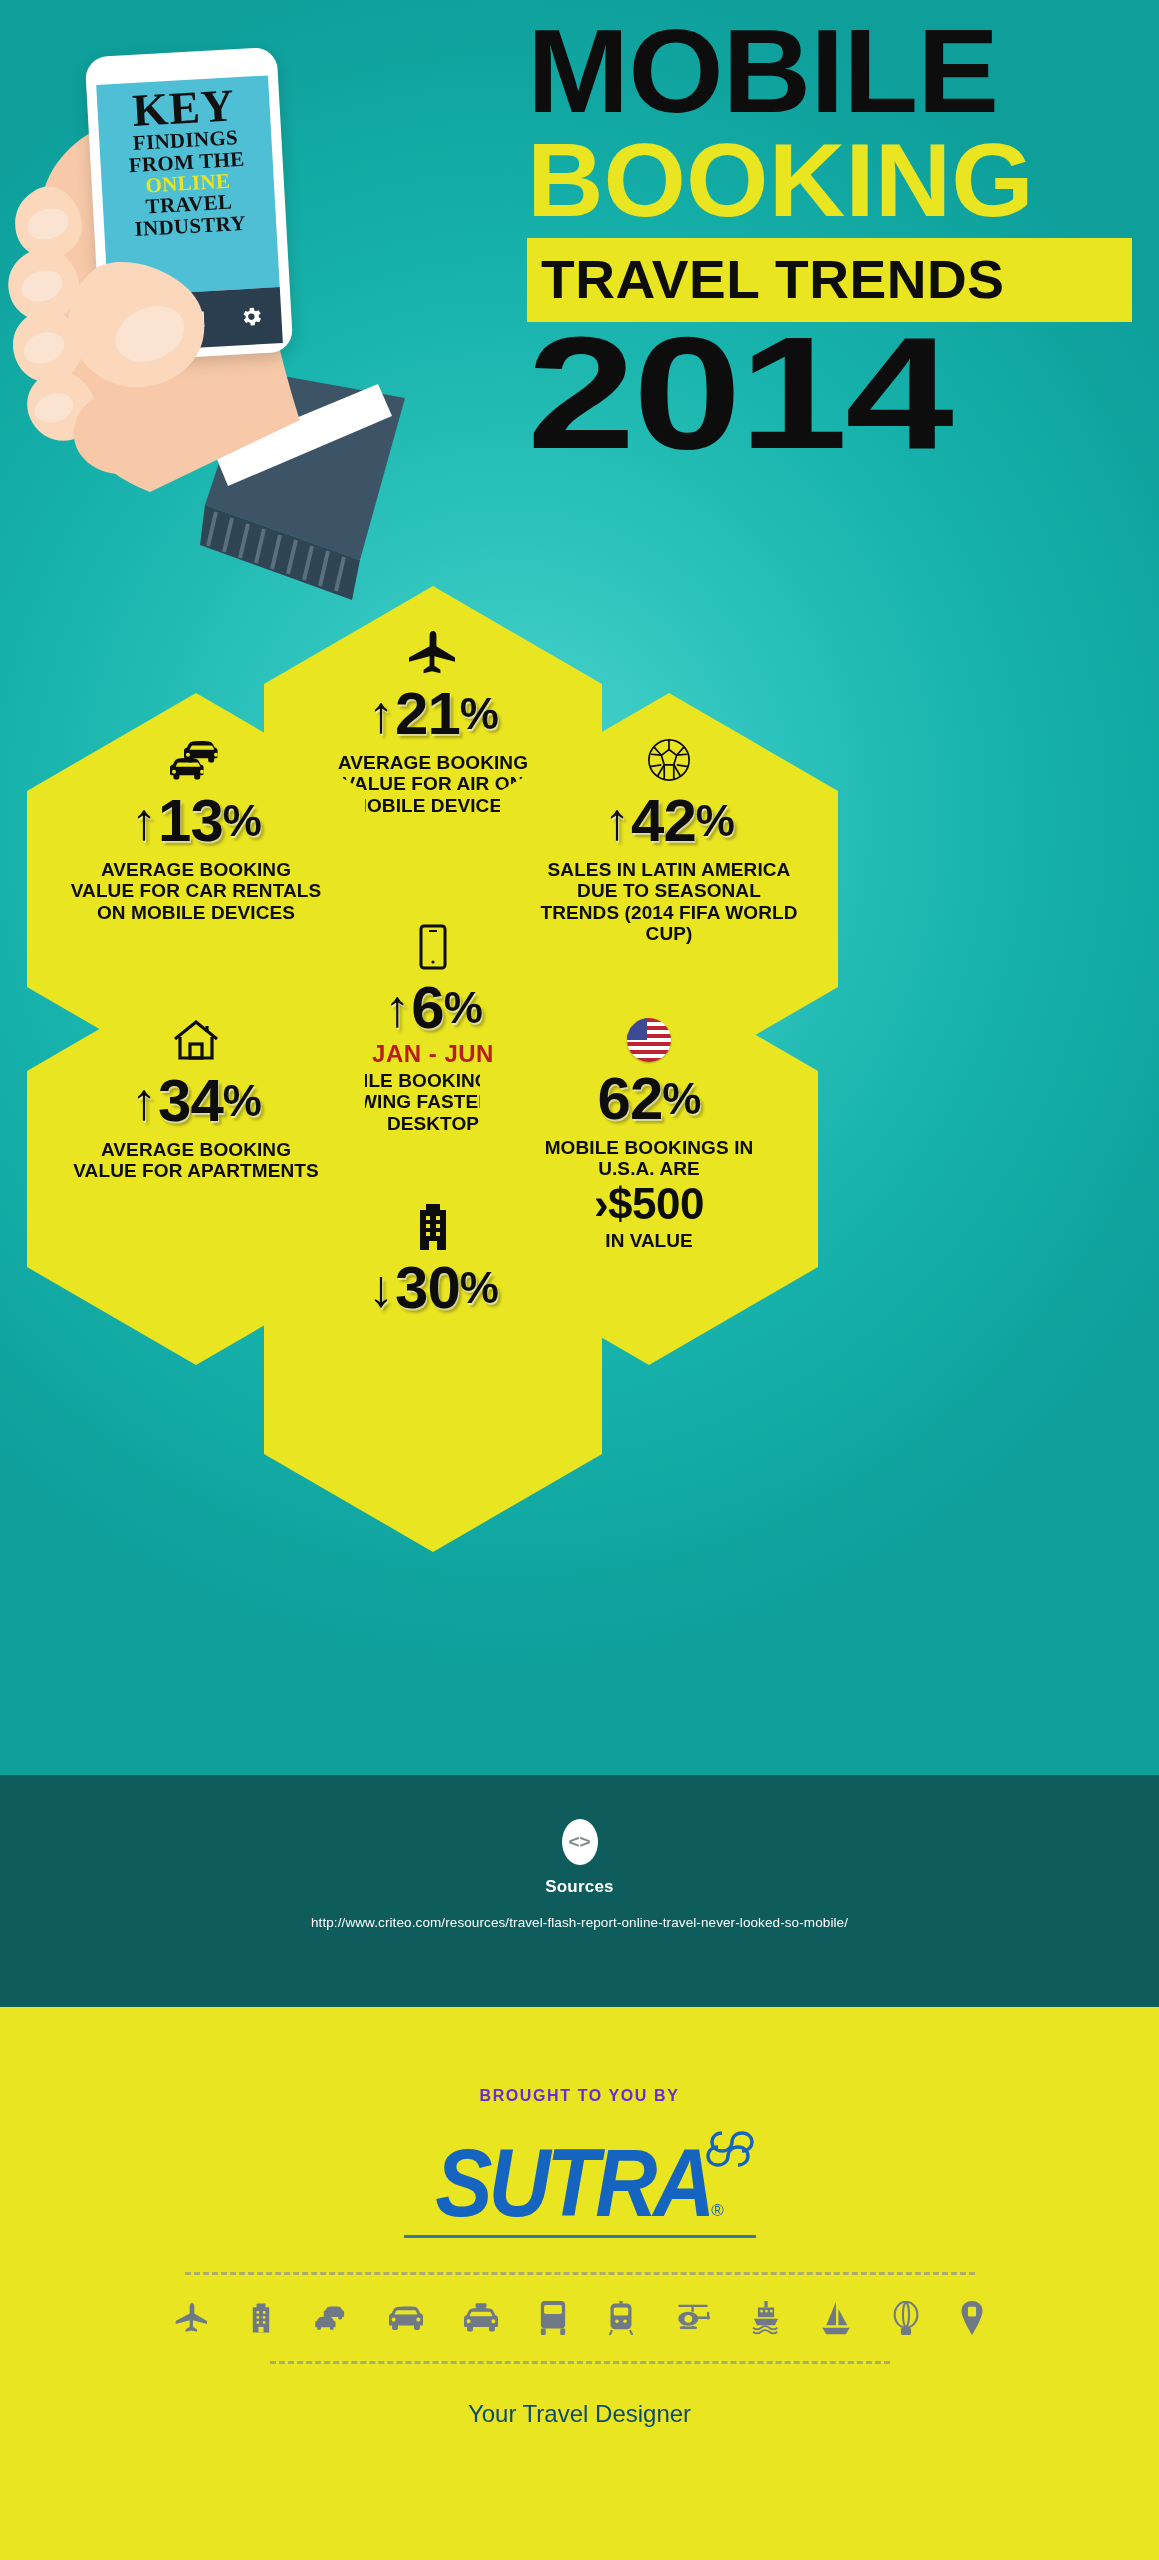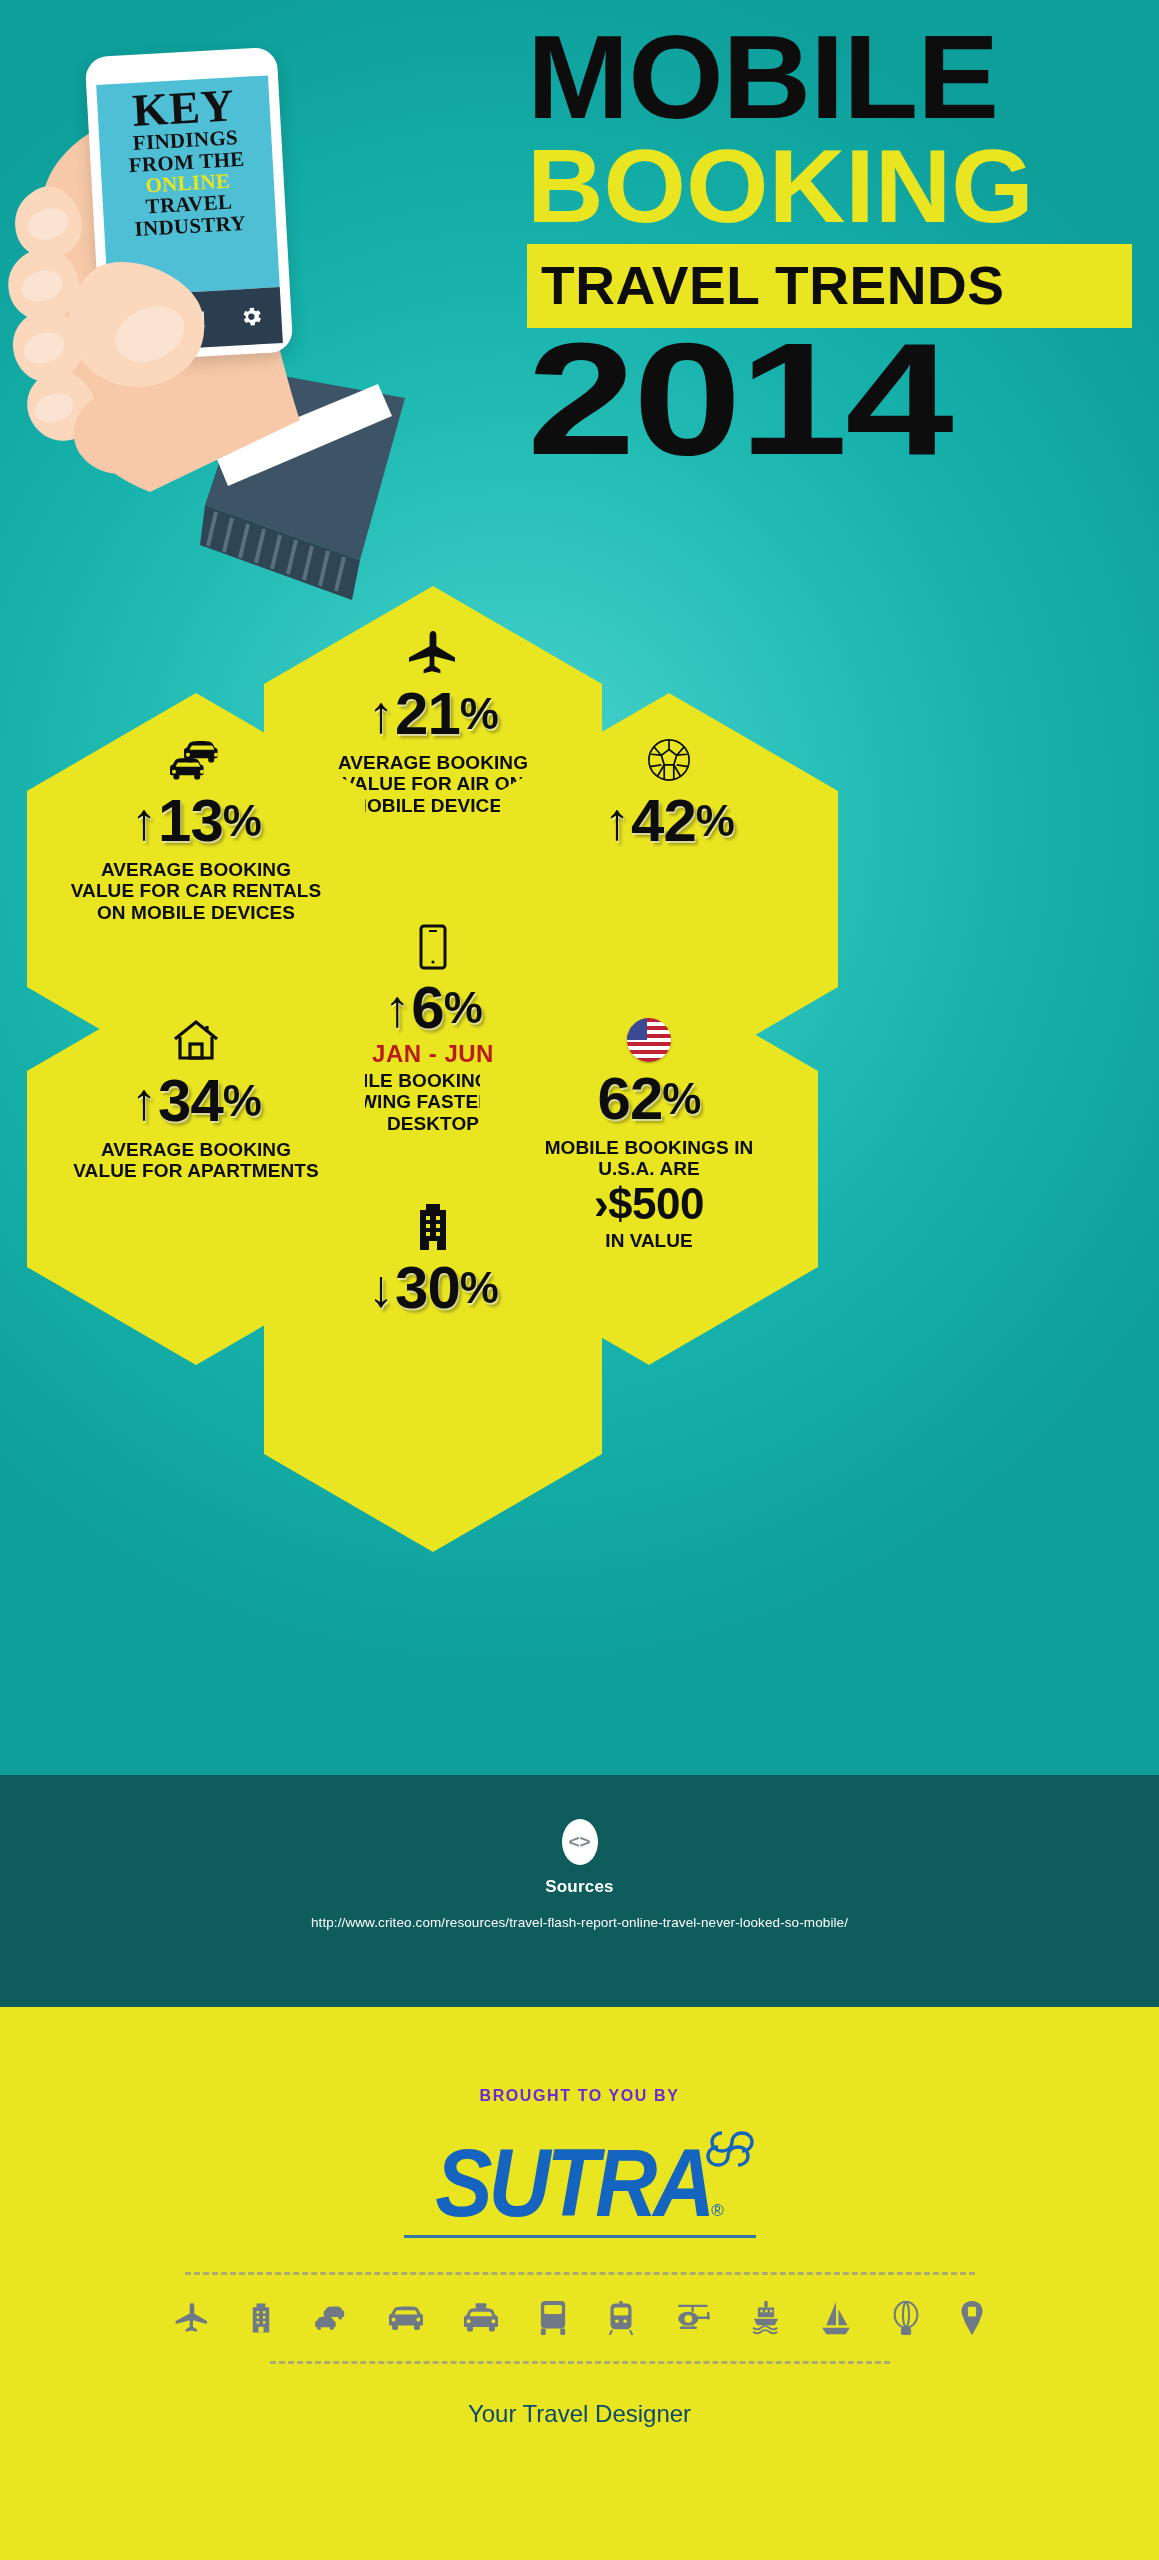--- a/index.html
+++ b/index.html
@@ -25,21 +25,21 @@
     left: 0; top: 0;
     width: 1159px;
     height: 1775px;
     background: radial-gradient(ellipse 68% 48% at 44% 46%, #4ed6cf 0%, #2ec4bd 32%, #17b3ac 62%, #0e9f9b 100%);
     overflow: hidden;
   }
 
   
   .title-block {
     position: absolute;
-    left: 527px; top: 26px;
+    left: 527px; top: 20px;
     width: 610px;
   }
   .t-mobile {
     font-size: 118px;
     line-height: 0.88;
     font-weight: 800;
     letter-spacing: -1px;
     color: #0d0d0d;
     font-family: "Liberation Sans", sans-serif;
     transform: scaleX(1.04);
@@ -424,20 +424,21 @@
             <polygon points="24,13 32,19 29,29 19,29 16,19"></polygon>
             <path d="M24 3v10M5 18l11 1M43 18l-11 1M12 41l7-12M36 41l-7-12"></path>
             <path d="M8 10l8 9M40 10l-8 9M4 31l12-2M44 31l-12-2M19 44l0-15M29 44l0-15"></path>
           </svg>
         </div>
         <div class="hstat">
           <span class="arrow">↑</span>
             <span>42</span>
             <span class="pct">%</span>
         </div>
+        <div class="hsub">SALES IN LATIN AMERICA DUE TO SEASONAL TRENDS (2014 FIFA WORLD CUP)</div>
       </div>
 
       <div class="hex" style="left:264px; top:280px;">
         <div class="hicon">
           <svg width="28" height="46" viewBox="0 0 28 46" fill="none" stroke="#0d0d0d" stroke-width="3">
             <rect x="2" y="2" width="24" height="42" rx="3"></rect>
             <circle cx="14" cy="38" r="1.6" fill="#0d0d0d" stroke="none"></circle>
             <line x1="10" y1="7" x2="18" y2="7" stroke-width="2"></line>
           </svg>
         </div>

